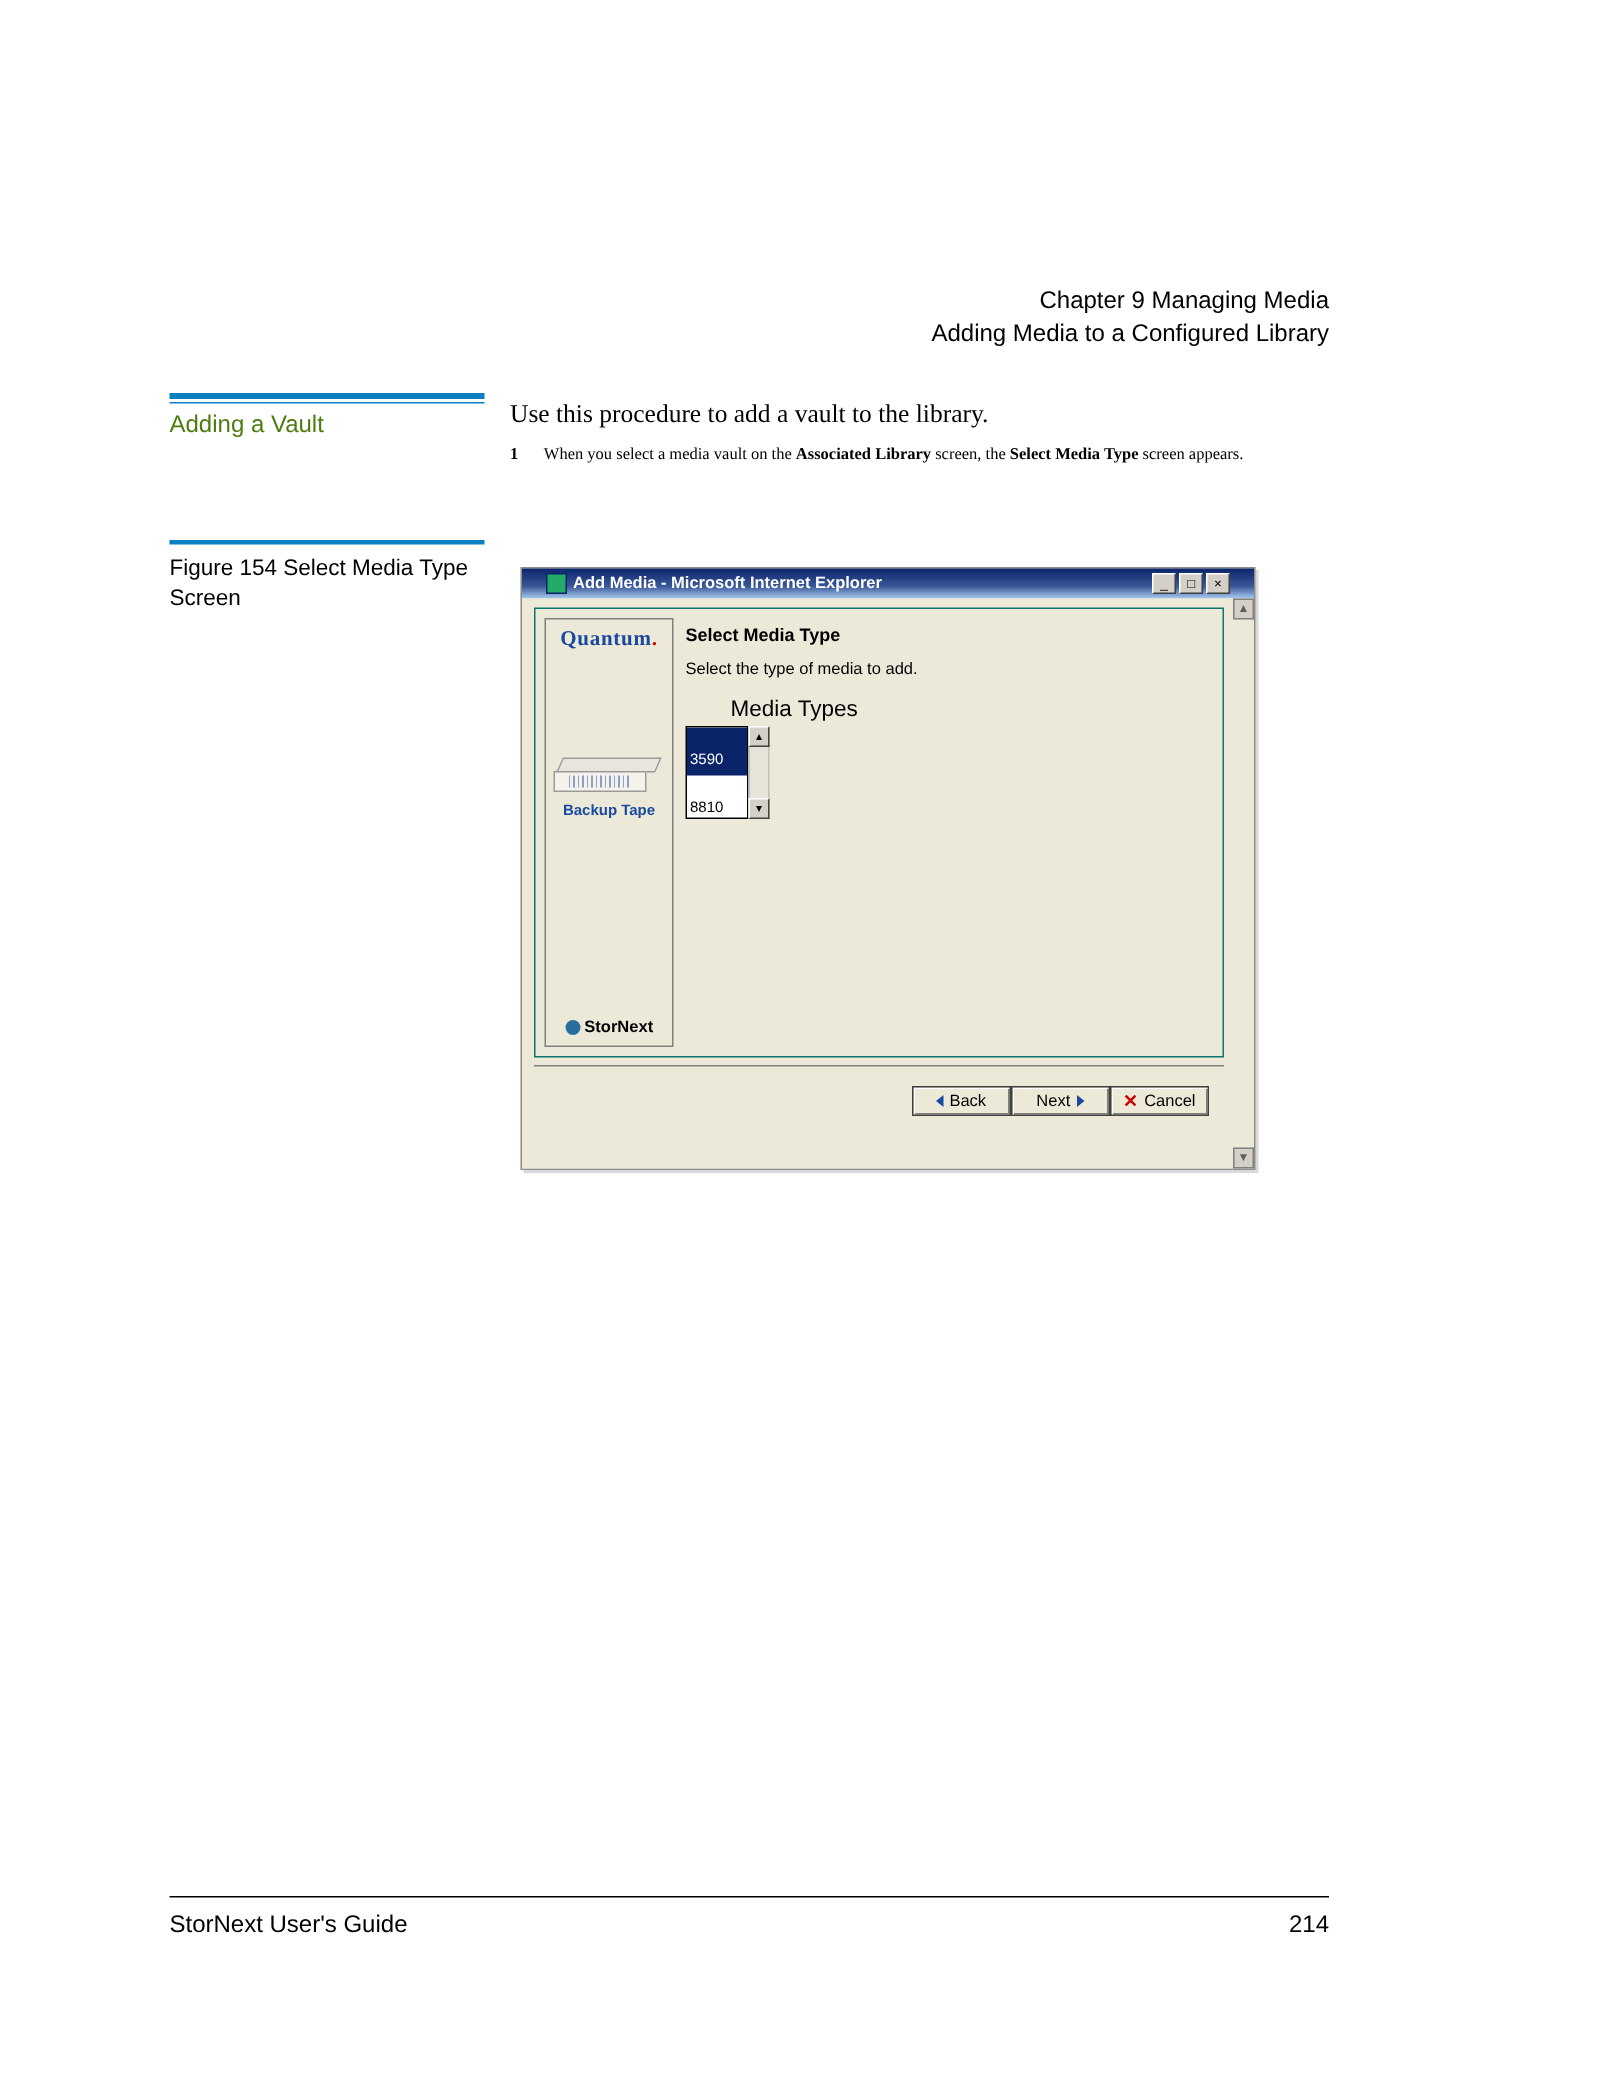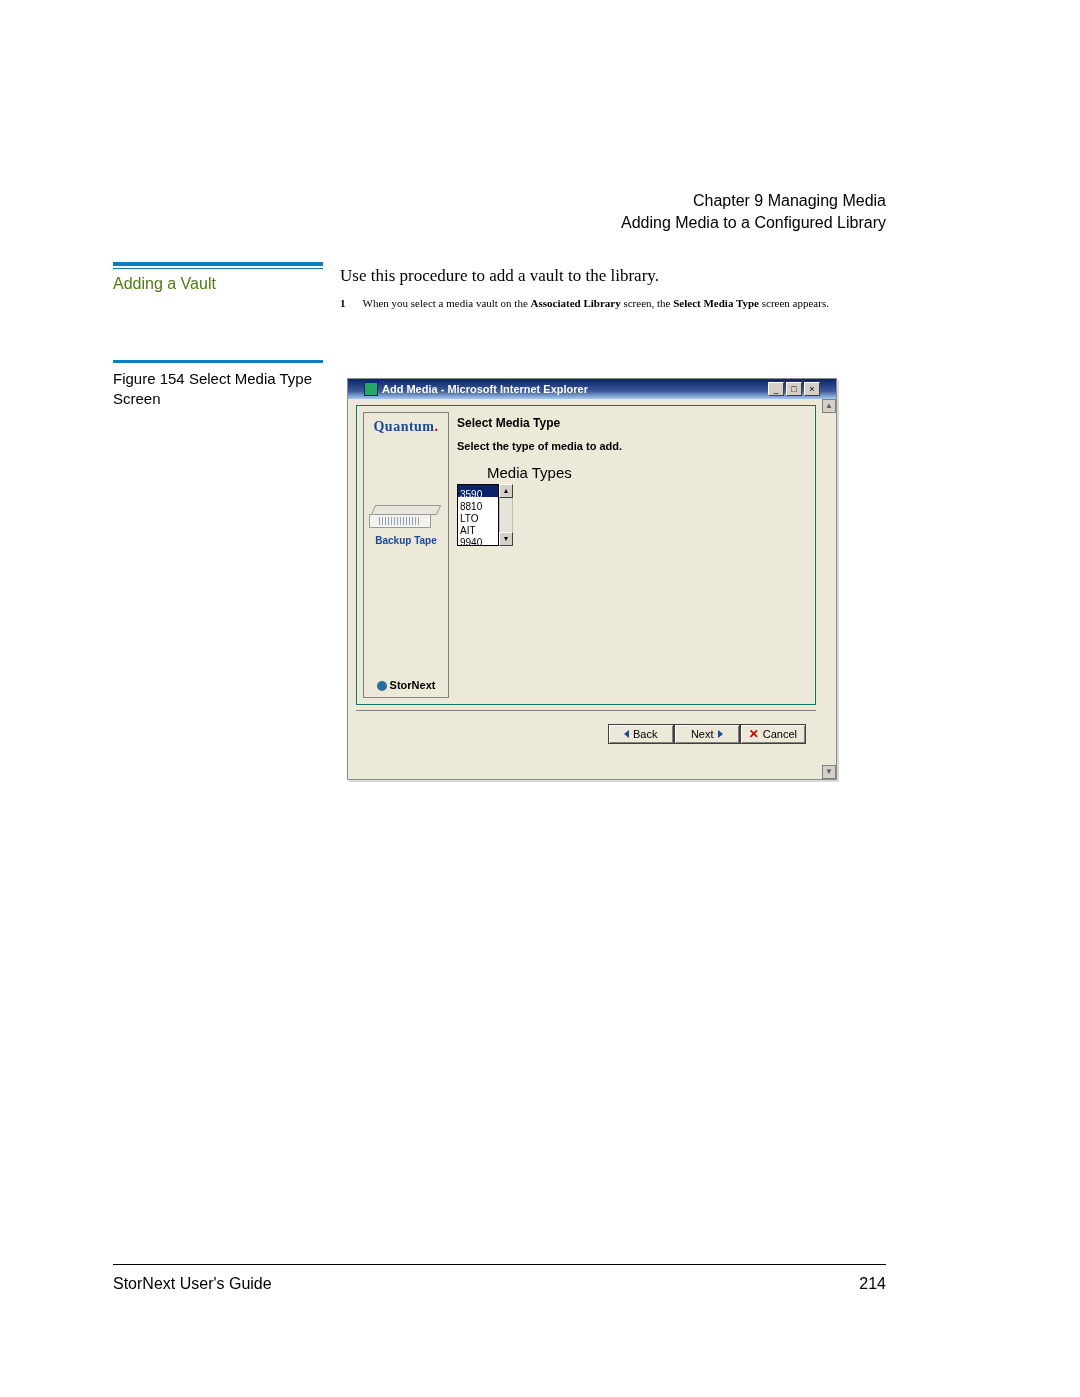--- a/index.html
+++ b/index.html
@@ -47,25 +47,25 @@
   .tape { margin: 70px auto 6px; width: 66px; height: 24px; position: relative; }
   .tape-top { position: absolute; left: 0; top: 0; width: 66px; height: 10px; background: #e8e6dc; border: 1px solid #9a9a9a; transform: skewX(-24deg); }
   .tape-front { position: absolute; left: -4px; top: 9px; width: 62px; height: 14px; background: #f4f2ea; border: 1px solid #9a9a9a; }
   .tape-slots { position: absolute; left: 6px; top: 12px; width: 42px; height: 8px; background: repeating-linear-gradient(90deg, #8aa0c4 0 1px, transparent 1px 3px); }
   .side-cap { font-size: 10px; font-weight: bold; color: #1a4aa0; }
   .side-brand { position: absolute; bottom: 6px; left: 0; right: 0; text-align: center; font-weight: bold; font-size: 11px; color: #000; }
   .side-brand .dot { display: inline-block; width: 10px; height: 10px; background: #2a6e9e; border-radius: 50%; vertical-align: middle; margin-right: 3px; }
 
   .content { position: absolute; left: 100px; top: 6px; right: 6px; bottom: 6px; }
   .h1 { font-weight: bold; font-size: 12px; margin-top: 4px; }
-  .sub { font-size: 11px; margin-top: 10px; font-weight: bold; }
+  .sub { font-size: 11px; margin-top: 10px; }
   .lbl { font-size: 15px; margin-top: 12px; padding-left: 30px; }
   .listbox-wrap { margin-top: 3px; display: flex; align-items: flex-start; }
   .listbox { width: 42px; height: 62px; border: 1px solid #000; background: #fff; font-size: 10px; overflow: hidden; }
-  .listbox .opt { padding: 4px 2px; line-height: 12px; height: 12px; }
+  .listbox .opt { padding: 16px 2px; line-height: 12px; height: 12px; }
   .listbox .opt.sel { background: #0a246a; color: #fff; }
   .list-scroll { width: 14px; height: 62px; display: flex; flex-direction: column; }
   .ls-btn { height: 14px; background: #d4d0c8; border: 1px solid #fff; border-right-color: #404040; border-bottom-color: #404040; font-size: 8px; text-align: center; line-height: 12px; }
   .ls-track { flex: 1; background: #e6e3d8; border-left: 1px solid #c0c0c0; border-right: 1px solid #c0c0c0; }
 
   .btnbar { position: absolute; left: 8px; right: 20px; bottom: 26px; height: 38px; display: flex; align-items: center; justify-content: flex-end; padding-right: 10px; }
   .sep-line { position: absolute; left: 8px; right: 20px; bottom: 68px; height: 1px; background: #808080; }
   .wbtn { min-width: 66px; height: 20px; background: #ece9d8; border: 1px solid #404040; box-shadow: inset 1px 1px 0 #fff, inset -1px -1px 0 #808080; font-size: 11px; display: flex; align-items: center; justify-content: center; gap: 4px; padding: 0 8px; }
   .tri-left { width: 0; height: 0; border-top: 4px solid transparent; border-bottom: 4px solid transparent; border-right: 5px solid #1a4aa0; }
   .tri-right { width: 0; height: 0; border-top: 4px solid transparent; border-bottom: 4px solid transparent; border-left: 5px solid #1a4aa0; }

